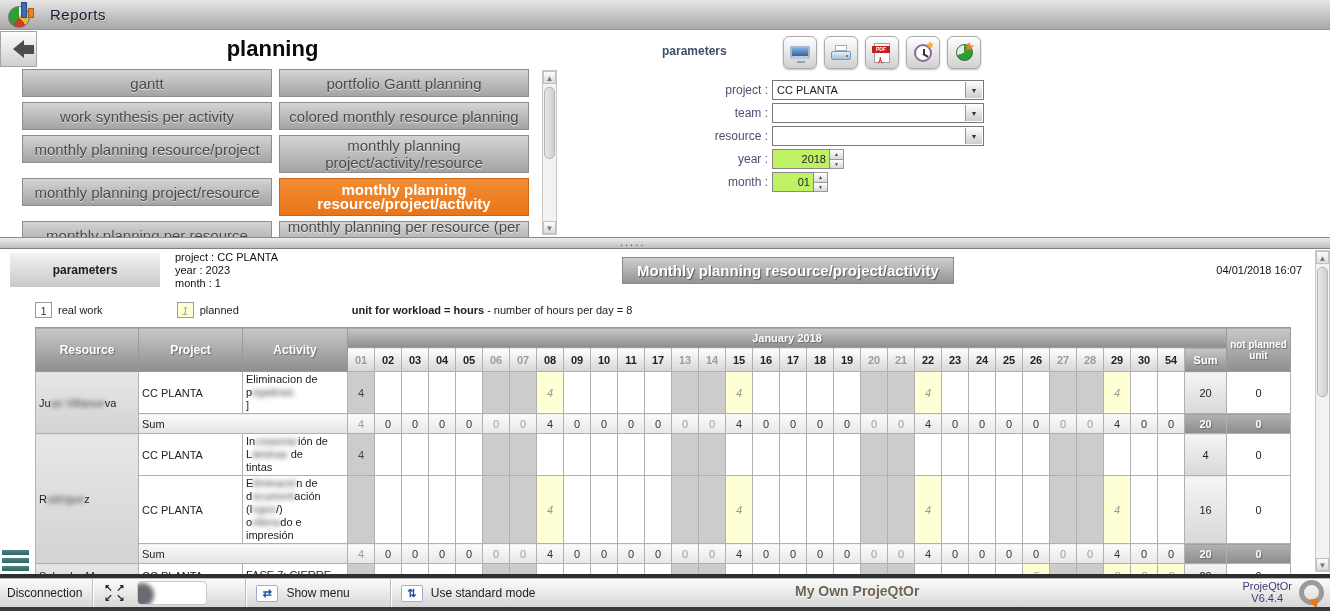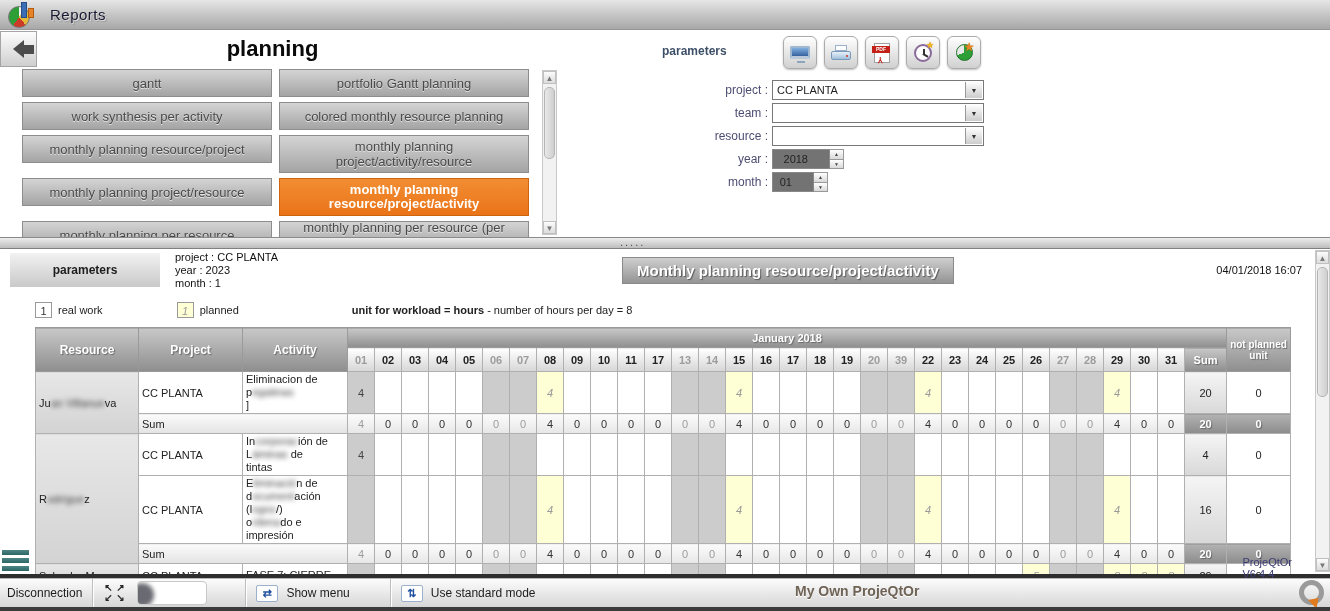--- a/index.html
+++ b/index.html
@@ -20,22 +20,22 @@
 
 #backbtn{position:absolute;left:0;top:31px;width:37px;height:36px;background:linear-gradient(#fdfdfd,#cfcfcf);
  border:1px solid #a5a5a5;cursor:pointer;display:flex;align-items:center;justify-content:center}
 #backbtn .head{width:0;height:0;border:9px solid transparent;border-right:11px solid #4d4d4d;margin-right:-1px}
 #backbtn .shaft{width:11px;height:9px;background:#4d4d4d}
 
 
 #planning-title{position:absolute;left:0;top:36px;width:545px;text-align:center;font-size:22px;font-weight:bold;color:#0a0a0a}
 #btn-list{position:absolute;left:22px;top:69px;width:507px;display:grid;grid-template-columns:250px 250px;gap:5px 7px}
 .rbtn{display:flex;align-items:center;justify-content:center;text-align:center;height:28px;cursor:pointer;
- background:linear-gradient(#d4d4d4,#a4a4a4);border:1px solid #8d8d8d;color:#4a4a4a;font-size:13px;
- text-shadow:0 1px 0 rgba(240,240,240,.8);padding:0 12px}
+ background:linear-gradient(#d4d4d4,#a4a4a4);border:1px solid #8d8d8d;color:#4a4a4a;font-size:15px;
+ text-shadow:0 1px 0 rgba(240,240,240,.8);padding:0 4px}
 .rbtn.tall{height:38px}
 .rbtn.sel{background:linear-gradient(#f28d33,#ea7418);border-color:#cf6410;color:#fff;font-weight:bold;text-shadow:none;line-height:14px}
 
 
 .vscroll{position:absolute;background:#f2f2f2;border:1px solid #c8c8c8;width:15px}
 #lscroll{left:542px;top:70px;height:165px}
 .vscroll .arr{position:absolute;left:0;width:13px;height:13px;text-align:center;font-size:8px;color:#777;line-height:13px;
  background:linear-gradient(#fcfcfc,#dcdcdc);border:1px solid #c0c0c0;cursor:pointer}
 .vscroll .up{top:0}
 .vscroll .dn{bottom:0}
@@ -65,21 +65,21 @@
 .ic-chart{width:17px;height:17px;border-radius:50%;background:conic-gradient(#2e9e37 0 250deg,#e8e8e8 250deg 360deg);border:1px solid #1e7027;position:relative}
 .ic-chart .star{right:-3px;top:-5px;font-size:12px;color:#e8832a}
 
 #form{position:absolute;left:640px;top:80px}
 .prow{display:flex;align-items:center;height:20px;margin-bottom:3px}
 .plab{width:128px;text-align:right;margin-right:4px;color:#4d4d72;font-size:12px}
 .selbox{width:212px;height:20px;border:1px solid #787878;background:#fff;position:relative;font-size:11px;
  padding:3px 20px 0 4px;color:#222;cursor:pointer}
 .selarrow{position:absolute;right:1px;top:1px;bottom:1px;width:17px;background:linear-gradient(#fdfdfd,#cccccc);
  border-left:1px solid #999;display:flex;align-items:center;justify-content:center;font-size:7px;color:#333}
-.numbox{height:20px;border:1px solid #888;background:#737373;font-size:11px;text-align:right;padding:3px 21px 0 0;color:#222}
+.numbox{height:20px;border:1px solid #888;background:#bef264;font-size:11px;text-align:right;padding:3px 3px 0 0;color:#222}
 .numbox.year{width:58px}
 .numbox.month{width:42px}
 .spin{width:14px;height:20px;display:inline-flex;flex-direction:column;border:1px solid #999;border-left:none;cursor:pointer}
 .spin div{flex:1;display:flex;align-items:center;justify-content:center;font-size:5px;color:#444;background:linear-gradient(#ffffff,#d8d8d8)}
 .spin div+div{border-top:1px solid #999}
 .cbox{width:14px;height:14px;border:1px solid #888;background:#fff;cursor:pointer}
 
 
 #splitter{position:absolute;left:0;top:237px;width:1330px;height:12px;
  background:linear-gradient(#ededed,#bdbdbd);border-top:1px solid #8a8a8a;border-bottom:1px solid #808080}
@@ -143,21 +143,21 @@
 .fsep{width:1px;height:100%;background:#bdbdbd;box-shadow:1px 0 0 #fff}
 #disc{margin-left:-3px}
 #expand{width:30px;height:24px;margin-left:6px;display:grid;grid-template-columns:12px 12px;justify-content:center;
  align-content:center;font-size:10px;font-weight:bold;color:#2a2a2a;cursor:pointer;line-height:10px;text-align:center}
 #avatar{width:70px;height:24px;background:#fff;border:1px solid #c8c8c8;border-radius:4px;margin:0 8px;
  position:relative;overflow:hidden;cursor:pointer}
 #avatar .blob{position:absolute;left:-8px;top:1px;width:24px;height:24px;border-radius:50%;background:#6a6a72;filter:blur(2px)}
 .ficon{width:22px;height:17px;border:1px solid #9ab0cc;border-radius:2px;background:#fff;color:#2050a0;
  display:inline-flex;align-items:center;justify-content:center;font-size:11px;margin-right:8px;font-weight:bold}
 #appname{position:absolute;left:795px;top:583px;font-size:14px;font-weight:bold;color:#6f6356;text-shadow:0 1px 0 #fff}
-#version{position:absolute;right:38px;top:556px;text-align:left;font-size:11px;line-height:12px;color:#3c3c74}
+#version{position:absolute;right:38px;top:580px;text-align:center;font-size:11px;line-height:12px;color:#3c3c74}
 #qlogo{position:absolute;right:6px;top:580px;width:25px;height:25px;border:5px solid #9a9a9a;border-radius:50%}
 #qlogo:after{content:"";position:absolute;right:-6px;bottom:-5px;width:0;height:0;
  border:6px solid transparent;border-left:9px solid #e07b1e;transform:rotate(-45deg)}
 </style>
 </head>
 <body>
 
 <div id="topbar">
   <div id="applogo">
     <div class="pie"></div>
@@ -346,31 +346,31 @@
           <th class="dh">11</th>
           <th class="dh">17</th>
           <th class="dh off">13</th>
           <th class="dh off">14</th>
           <th class="dh">15</th>
           <th class="dh">16</th>
           <th class="dh">17</th>
           <th class="dh">18</th>
           <th class="dh">19</th>
           <th class="dh off">20</th>
-          <th class="dh off">39</th>
+          <th class="dh off">21</th>
           <th class="dh">22</th>
           <th class="dh">23</th>
           <th class="dh">24</th>
           <th class="dh">25</th>
           <th class="dh">26</th>
           <th class="dh off">27</th>
           <th class="dh off">28</th>
           <th class="dh">29</th>
           <th class="dh">30</th>
-          <th class="dh">31</th>
+          <th class="dh">54</th>
           <th class="sumh">Sum</th>
         </tr>
       </thead>
       <tbody>
         <tr style="height:41px">
           <td class="rescell" rowspan="2">Ju<span class="blur">an Villanue</span>va</td>
           <td class="proj">CC PLANTA</td>
           <td class="act">
             <div>Eliminacion de</div>
             <div>p<span class="blur">egatinas</span></div>

